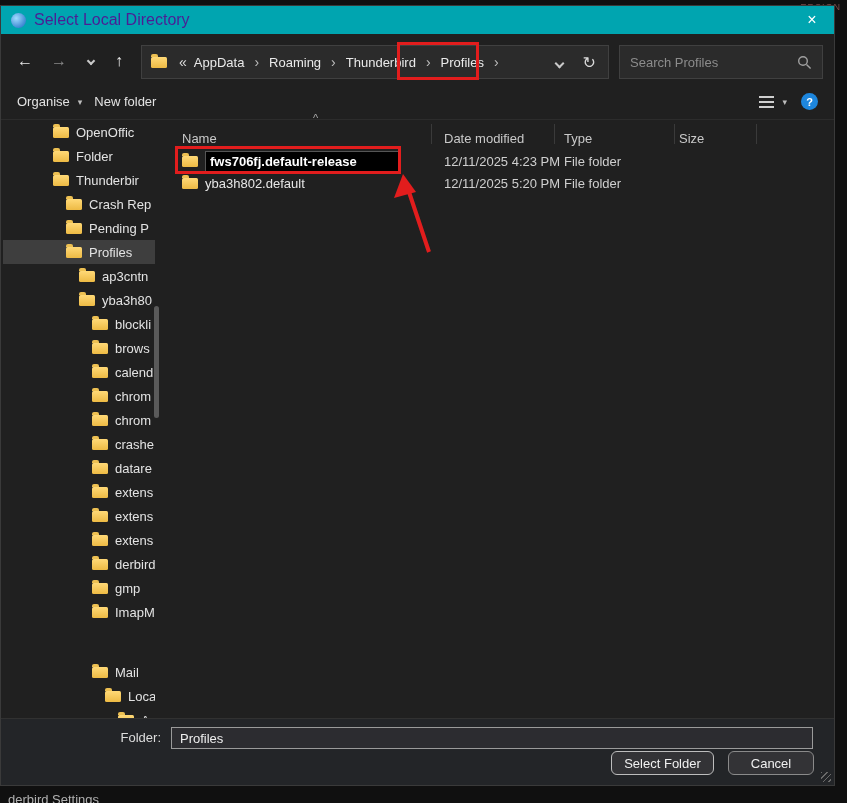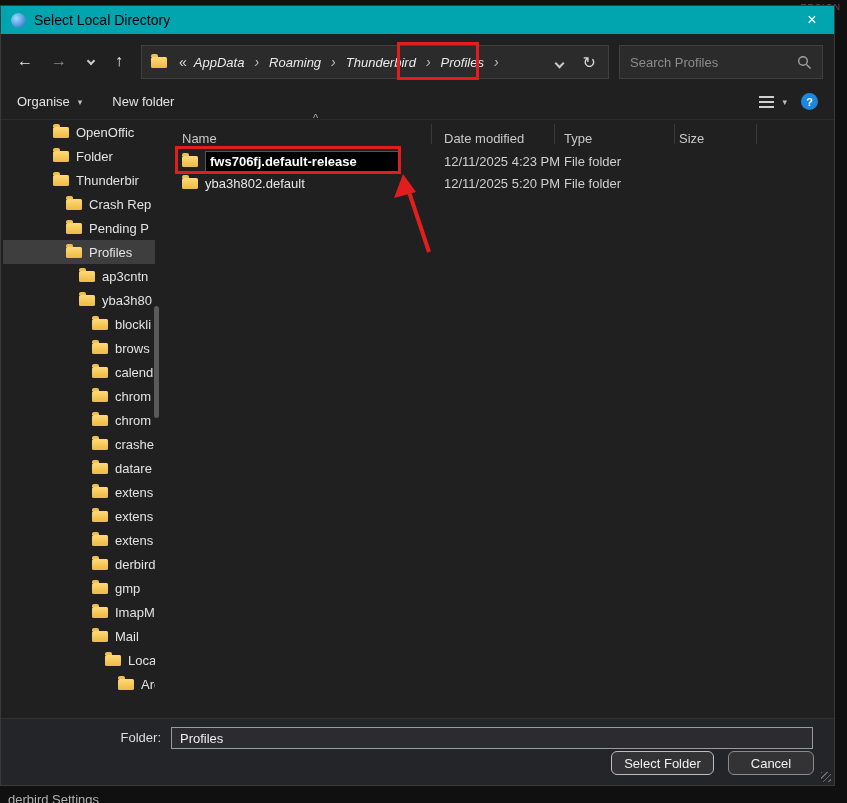--- a/index.html
+++ b/index.html
@@ -9,49 +9,49 @@
   .page { position:relative; width:847px; height:803px; background:#101010; overflow:hidden; color:#e6e6e6; }
 
   .bg-corner-text { position:absolute; top:2px; right:6px; font-size:9px; color:#7a4b4b; letter-spacing:1px; }
   .bg-bottom-text { position:absolute; left:8px; top:792px; font-size:13px; color:#b0b0b0; }
 
   .dialog { position:absolute; left:0; top:5px; width:835px; height:781px; background:#202020; border:1px solid #3a3a3a; }
 
   
   .titlebar { position:absolute; left:0; top:0; right:0; height:28px; background:#00a5b0; display:flex; align-items:center; gap:8px; padding-left:10px; }
   .title-icon { width:15px; height:15px; border-radius:50%; background:radial-gradient(circle at 35% 35%, #9fdcff, #1565c0); flex:none; }
-  .title-text { font-size:14px; color:#000000; }
+  .title-text { font-size:16px; color:#4c1d95; }
   .close-btn { position:absolute; right:0; top:0; width:44px; height:28px; display:flex; align-items:center; justify-content:center; color:#fff; font-size:16px; cursor:pointer; }
 
   
   .nav-btn { position:absolute; top:41px; width:28px; height:28px; display:flex; align-items:center; justify-content:center; font-size:16px; color:#e8e8e8; cursor:pointer; }
   .nav-back { left:10px; }
   .nav-fwd { left:44px; color:#8a8a8a; }
   .nav-drop { left:76px; }
   .nav-up { left:104px; }
   .chev { width:7px; height:7px; border-right:2px solid #c9c9c9; border-bottom:2px solid #c9c9c9; transform:rotate(45deg); display:inline-block; }
   .chev.small { width:6px; height:6px; }
 
   .addressbar { position:absolute; left:140px; top:39px; width:468px; height:34px; background:#2b2b2b; border:1px solid #404040; display:flex; align-items:center; padding-left:9px; }
   .addr-folder { margin-right:8px; }
   .addr-overflow { color:#dddddd; font-size:14px; padding:0 4px; cursor:pointer; }
-  .crumbs { display:flex; align-items:center;font-style:italic; }
+  .crumbs { display:flex; align-items:center; }
   .crumb { display:flex; align-items:center; cursor:pointer; }
   .crumb-label { font-size:13px; color:#eaeaea; padding:0 3px; }
   .crumb-sep { font-size:14px; color:#bdbdbd; padding:0 7px; }
   .addr-controls { margin-left:auto; display:flex; align-items:center; gap:20px; padding-right:12px; }
   .addr-refresh { font-size:16px; color:#d8d8d8; cursor:pointer; }
 
   .searchbox { position:absolute; left:618px; top:39px; width:204px; height:34px; background:#2b2b2b; border:1px solid #404040; display:flex; align-items:center; }
   .searchbox input { flex:1; min-width:0; background:transparent; border:none; outline:none; color:#ddd; font-size:13px; padding:0 10px; font-family:"Liberation Sans",sans-serif; }
   .searchbox input::placeholder { color:#8c8c8c; }
   .search-svg { margin-right:10px; flex:none; }
 
   
-  .commandbar { position:absolute; left:0; right:0; top:78px; height:36px; display:flex; align-items:center; padding:0 16px; gap:30px; border-bottom:1px solid #2c2c2c; }
+  .commandbar { position:absolute; left:0; right:0; top:78px; height:36px; display:flex; align-items:center; padding:0 16px; gap:12px; border-bottom:1px solid #2c2c2c; }
   .cmd-btn { display:flex; align-items:center; gap:8px; font-size:13px; color:#e2e2e2; cursor:pointer; }
   .caret { font-size:9px; color:#bdbdbd; }
   .cmd-right { margin-left:auto; display:flex; align-items:center; gap:14px; }
   .view-icon { width:15px; height:12px; background:repeating-linear-gradient(to bottom,#cfcfcf 0 2px,transparent 2px 5px); }
   .help-circle { width:17px; height:17px; border-radius:50%; background:#1d86dd; color:#fff; font-size:11px; font-weight:bold; display:flex; align-items:center; justify-content:center; cursor:pointer; }
 
   
   .folder-icon { position:relative; width:16px; height:11px; background:linear-gradient(#ffd977,#edba44); border-radius:1.5px; flex:none; }
   .folder-icon::before { content:""; position:absolute; top:-3px; left:0; width:7px; height:3px; background:#edc052; border-radius:2px 2px 0 0; }
 
@@ -274,21 +274,21 @@
         <div class="tree-row" style="padding-left: 89px;">
           <span class="folder-icon"></span>
           <span class="tree-label">gmp</span>
         </div>
 
         <div class="tree-row" style="padding-left: 89px;">
           <span class="folder-icon"></span>
           <span class="tree-label">ImapM</span>
         </div>
 
-        <div class="tree-row" style="padding-left: 89px;">
+        <div class="tree-row" style="padding-left: 89px; margin-top: 36px;">
           <span class="folder-icon"></span>
           <span class="tree-label">Mail</span>
         </div>
 
         <div class="tree-row" style="padding-left: 102px;">
           <span class="folder-icon"></span>
           <span class="tree-label">Loca</span>
         </div>
 
         <div class="tree-row" style="padding-left: 115px;">

